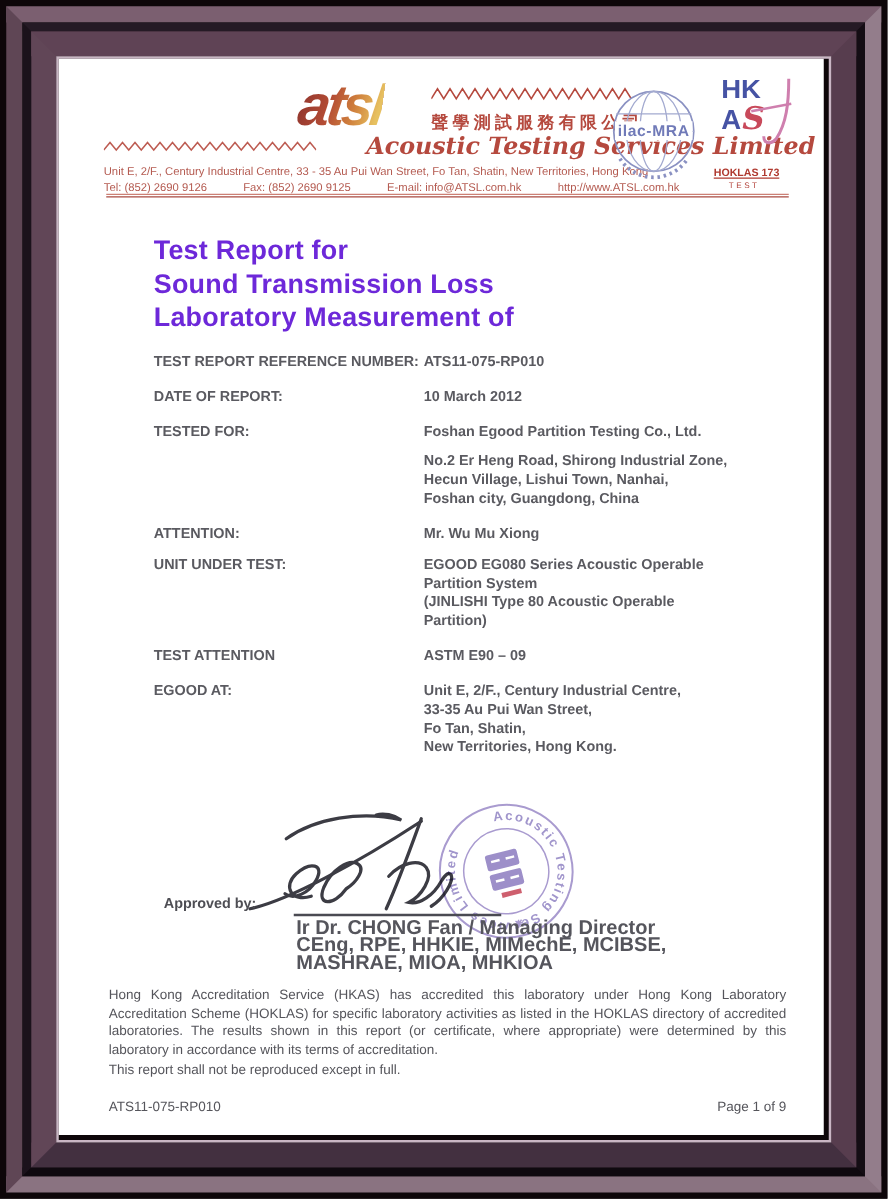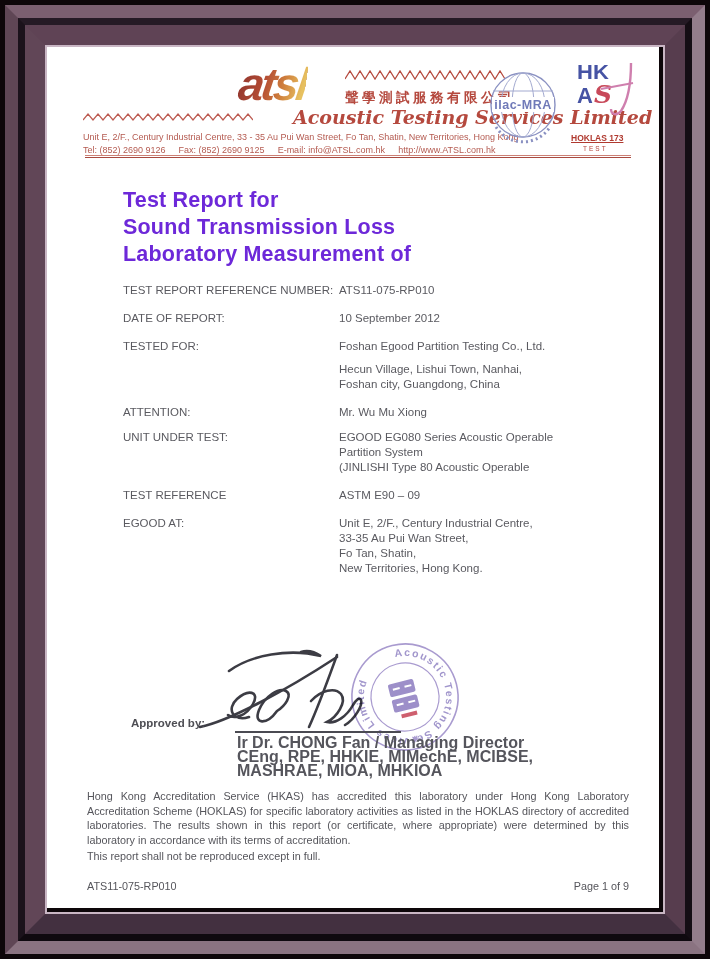--- a/index.html
+++ b/index.html
@@ -45,21 +45,21 @@
   .company-en{
     position:absolute;left:210px;top:47px;white-space:nowrap;
     font-family:"DejaVu Serif", serif;font-style:italic;font-weight:bold;
     font-size:19px;color:var(--accent-red);
   }
   .addr-line{
     position:absolute;left:0;top:73px;white-space:nowrap;
     font-size:9px;color:var(--addr-red);
   }
   .contact-line{
-    position:absolute;left:0;top:86px;white-space:nowrap;display:flex;gap:13px;
+    position:absolute;left:0;top:86px;white-space:nowrap;display:flex;gap:29px;
     font-size:9px;color:var(--addr-red);
   }
   
   .ilac{position:absolute;left:404px;top:8px;}
   .ilac text{font-family:"Liberation Sans",sans-serif;font-weight:bold;
     font-size:12.5px;fill:#707ab8;letter-spacing:.5px;}
   
   .hkas{position:absolute;left:488px;top:2px;width:66px;height:100px;}
   .hkas-hk{position:absolute;top:0;left:6px;font-weight:900;font-size:22px;
     line-height:1;letter-spacing:0;color:var(--logo-blue);transform:scaleY(.95);}
@@ -75,21 +75,21 @@
 
   .red-rule{position:absolute;top:108px;left:38px;right:28px;height:3px;
     border-top:1px solid #cc8075;border-bottom:1.5px solid #a94a40;}
 
   
   .report-title{position:absolute;top:140px;left:76px;
     font-size:21.5px;font-weight:bold;color:#6d28d9;line-height:27px;letter-spacing:.2px;}
 
   
   .fields{position:absolute;top:236px;left:76px;width:512px;
-    font-size:11.5px;font-weight:normal;color:var(--ink);line-height:15px;}
+    font-size:11.5px;font-weight:bold;color:var(--ink);line-height:15px;}
   .field-row{display:flex;margin-bottom:13px;}
   .field-row:nth-child(4){margin-bottom:10px;}
   .field-label{width:216px;flex:0 0 216px;}
   .field-value{width:284px;}
   .value-line{min-height:15px;}
   .value-line.blank{min-height:8px;}
 
   
   .sig{position:absolute;top:598px;left:84px;width:430px;height:185px;
     color:var(--ink);}
@@ -173,52 +173,54 @@
     <div class="field-row">
       <div class="field-label">TEST REPORT REFERENCE NUMBER:</div>
       <div class="field-value">
                     <div class="value-line">ATS11-075-RP010</div>
                   </div>
     </div>
 
     <div class="field-row">
       <div class="field-label">DATE OF REPORT:</div>
       <div class="field-value">
-                    <div class="value-line">10 September 2012</div>
+                    <div class="value-line">10 March 2012</div>
                   </div>
     </div>
 
     <div class="field-row">
       <div class="field-label">TESTED FOR:</div>
       <div class="field-value">
                     <div class="value-line">Foshan Egood Partition Testing Co., Ltd.</div>
                     <div class="value-line blank"></div>
+                    <div class="value-line">No.2 Er Heng Road, Shirong Industrial Zone,</div>
                     <div class="value-line">Hecun Village, Lishui Town, Nanhai,</div>
                     <div class="value-line">Foshan city, Guangdong, China</div>
                   </div>
     </div>
 
     <div class="field-row">
       <div class="field-label">ATTENTION:</div>
       <div class="field-value">
                     <div class="value-line">Mr. Wu Mu Xiong</div>
                   </div>
     </div>
 
     <div class="field-row">
       <div class="field-label">UNIT UNDER TEST:</div>
       <div class="field-value">
                     <div class="value-line">EGOOD EG080 Series Acoustic Operable</div>
                     <div class="value-line">Partition System</div>
                     <div class="value-line">(JINLISHI Type 80 Acoustic Operable</div>
-                  </div>
-    </div>
-
-    <div class="field-row">
-      <div class="field-label">TEST REFERENCE</div>
+                    <div class="value-line">Partition)</div>
+                  </div>
+    </div>
+
+    <div class="field-row">
+      <div class="field-label">TEST ATTENTION</div>
       <div class="field-value">
                     <div class="value-line">ASTM E90 – 09</div>
                   </div>
     </div>
 
     <div class="field-row">
       <div class="field-label">EGOOD AT:</div>
       <div class="field-value">
                     <div class="value-line">Unit E, 2/F., Century Industrial Centre,</div>
                     <div class="value-line">33-35 Au Pui Wan Street,</div>

